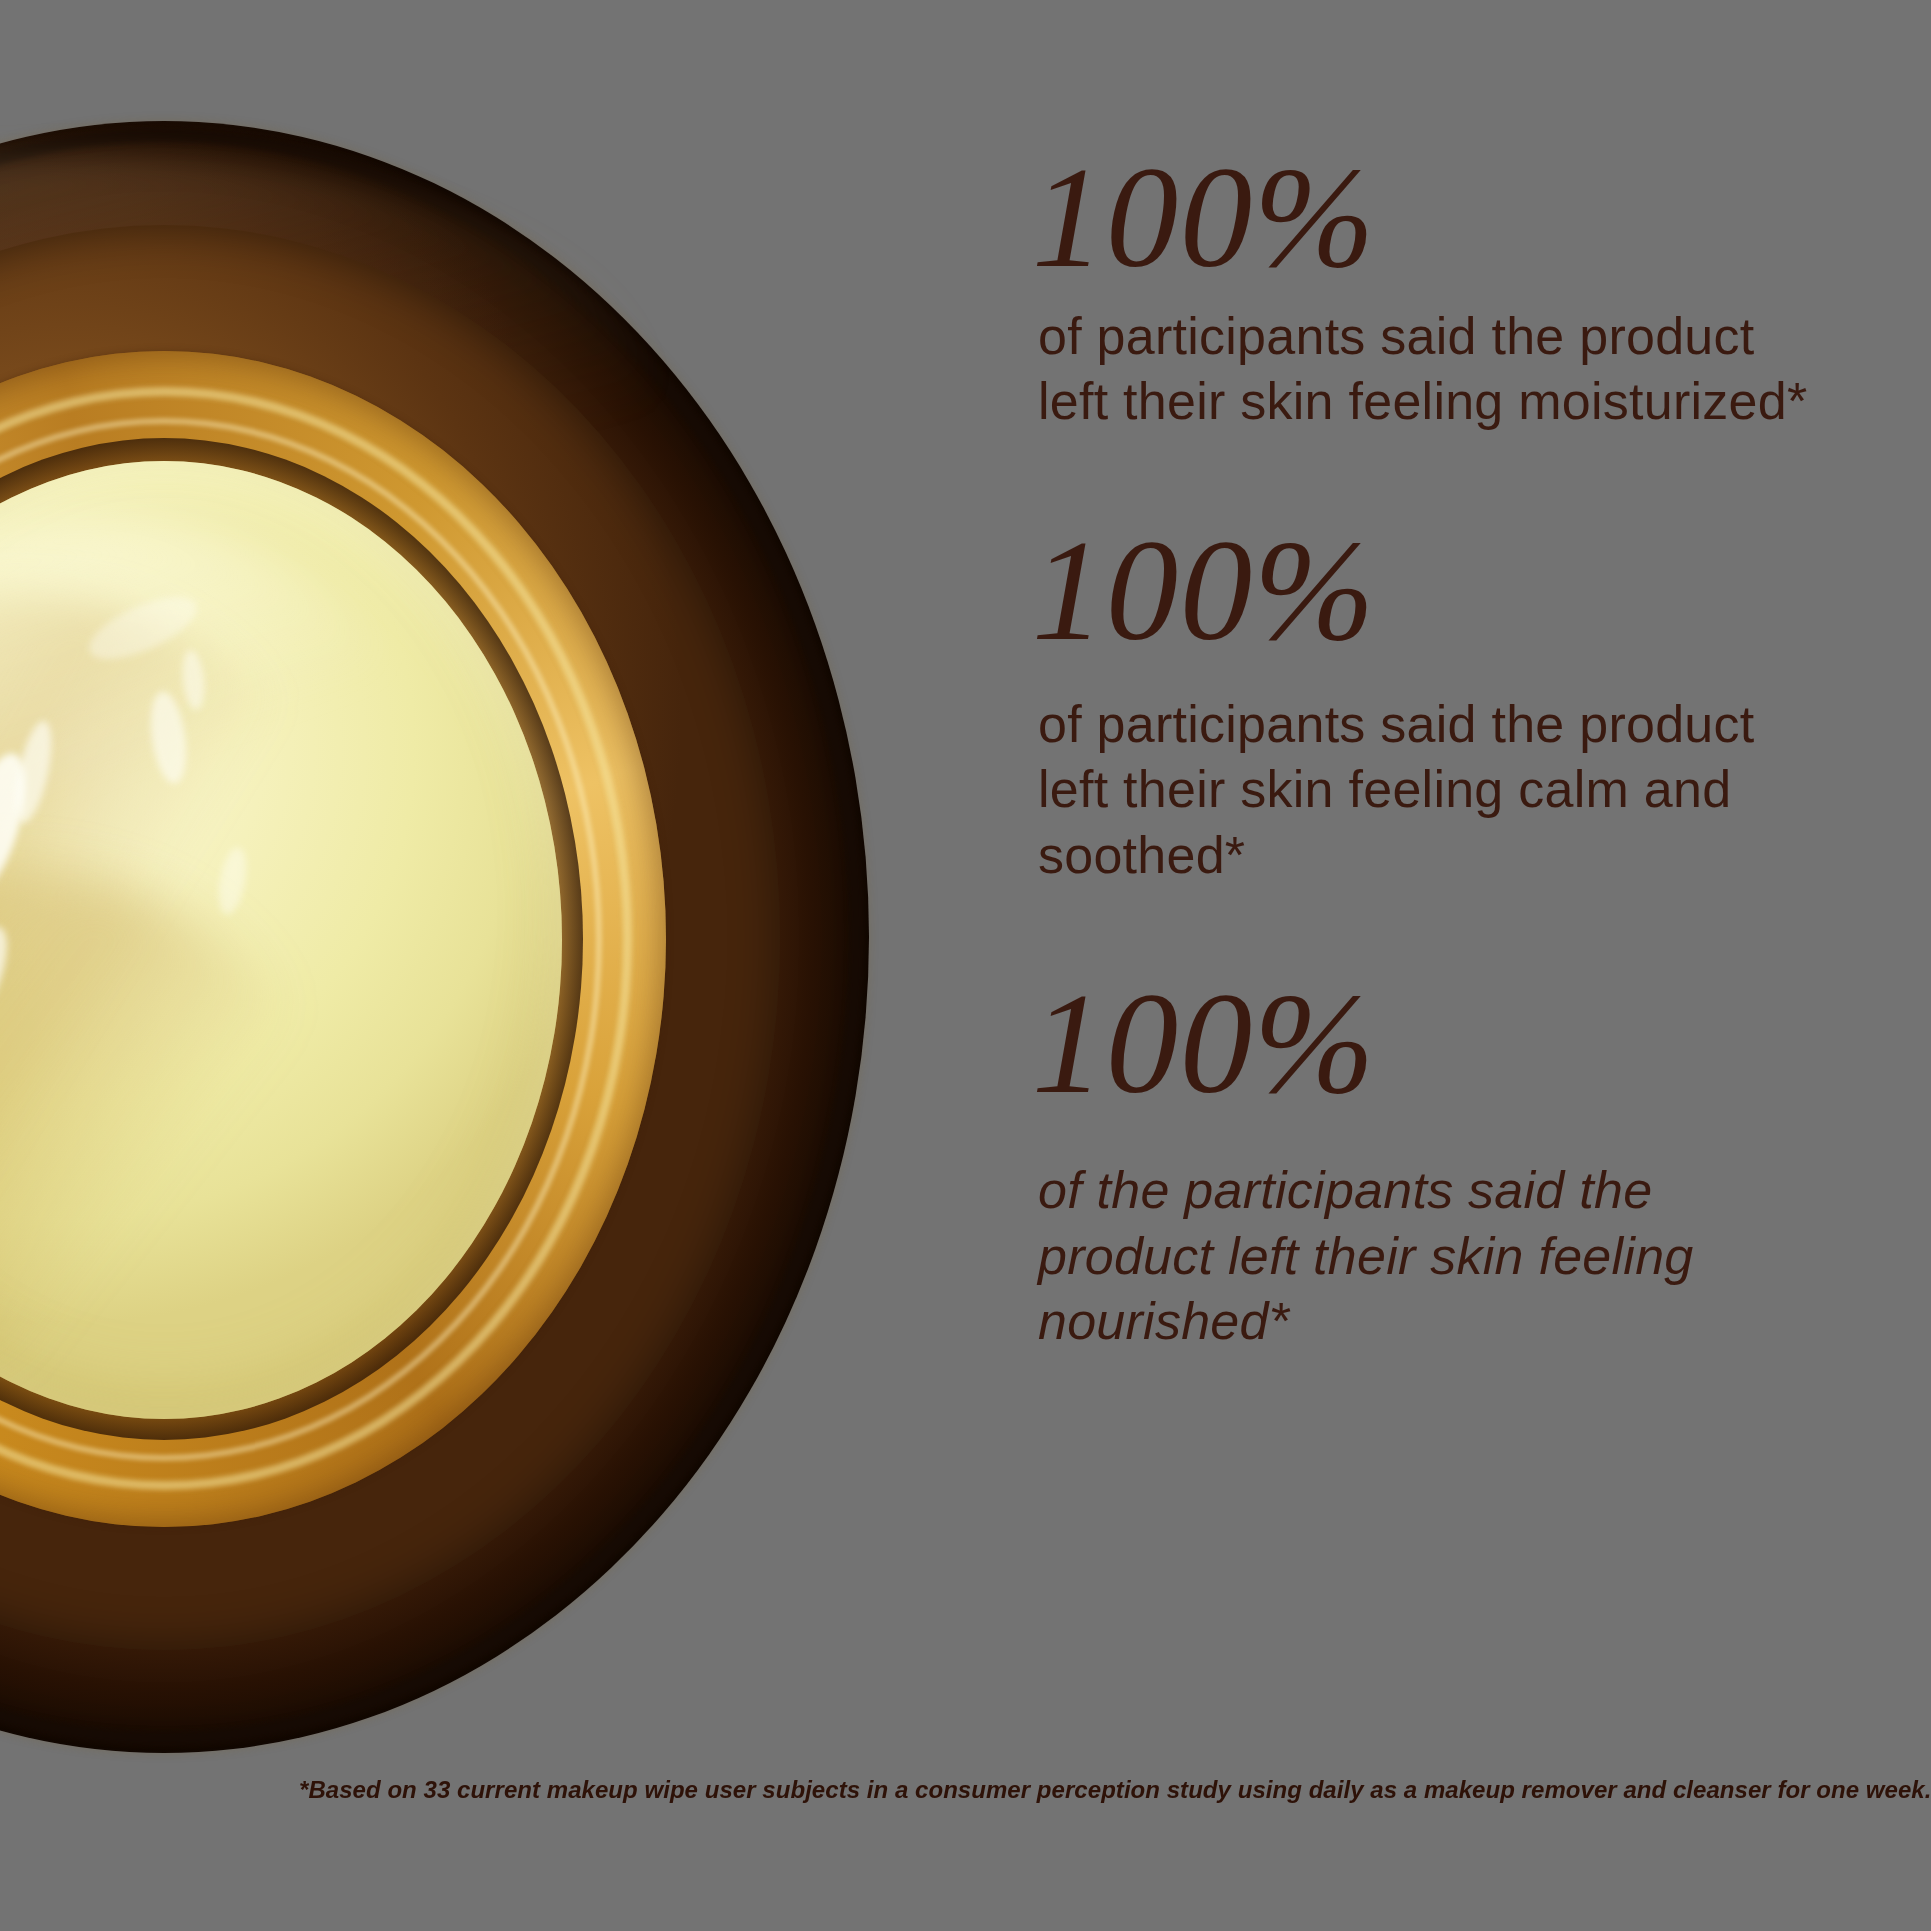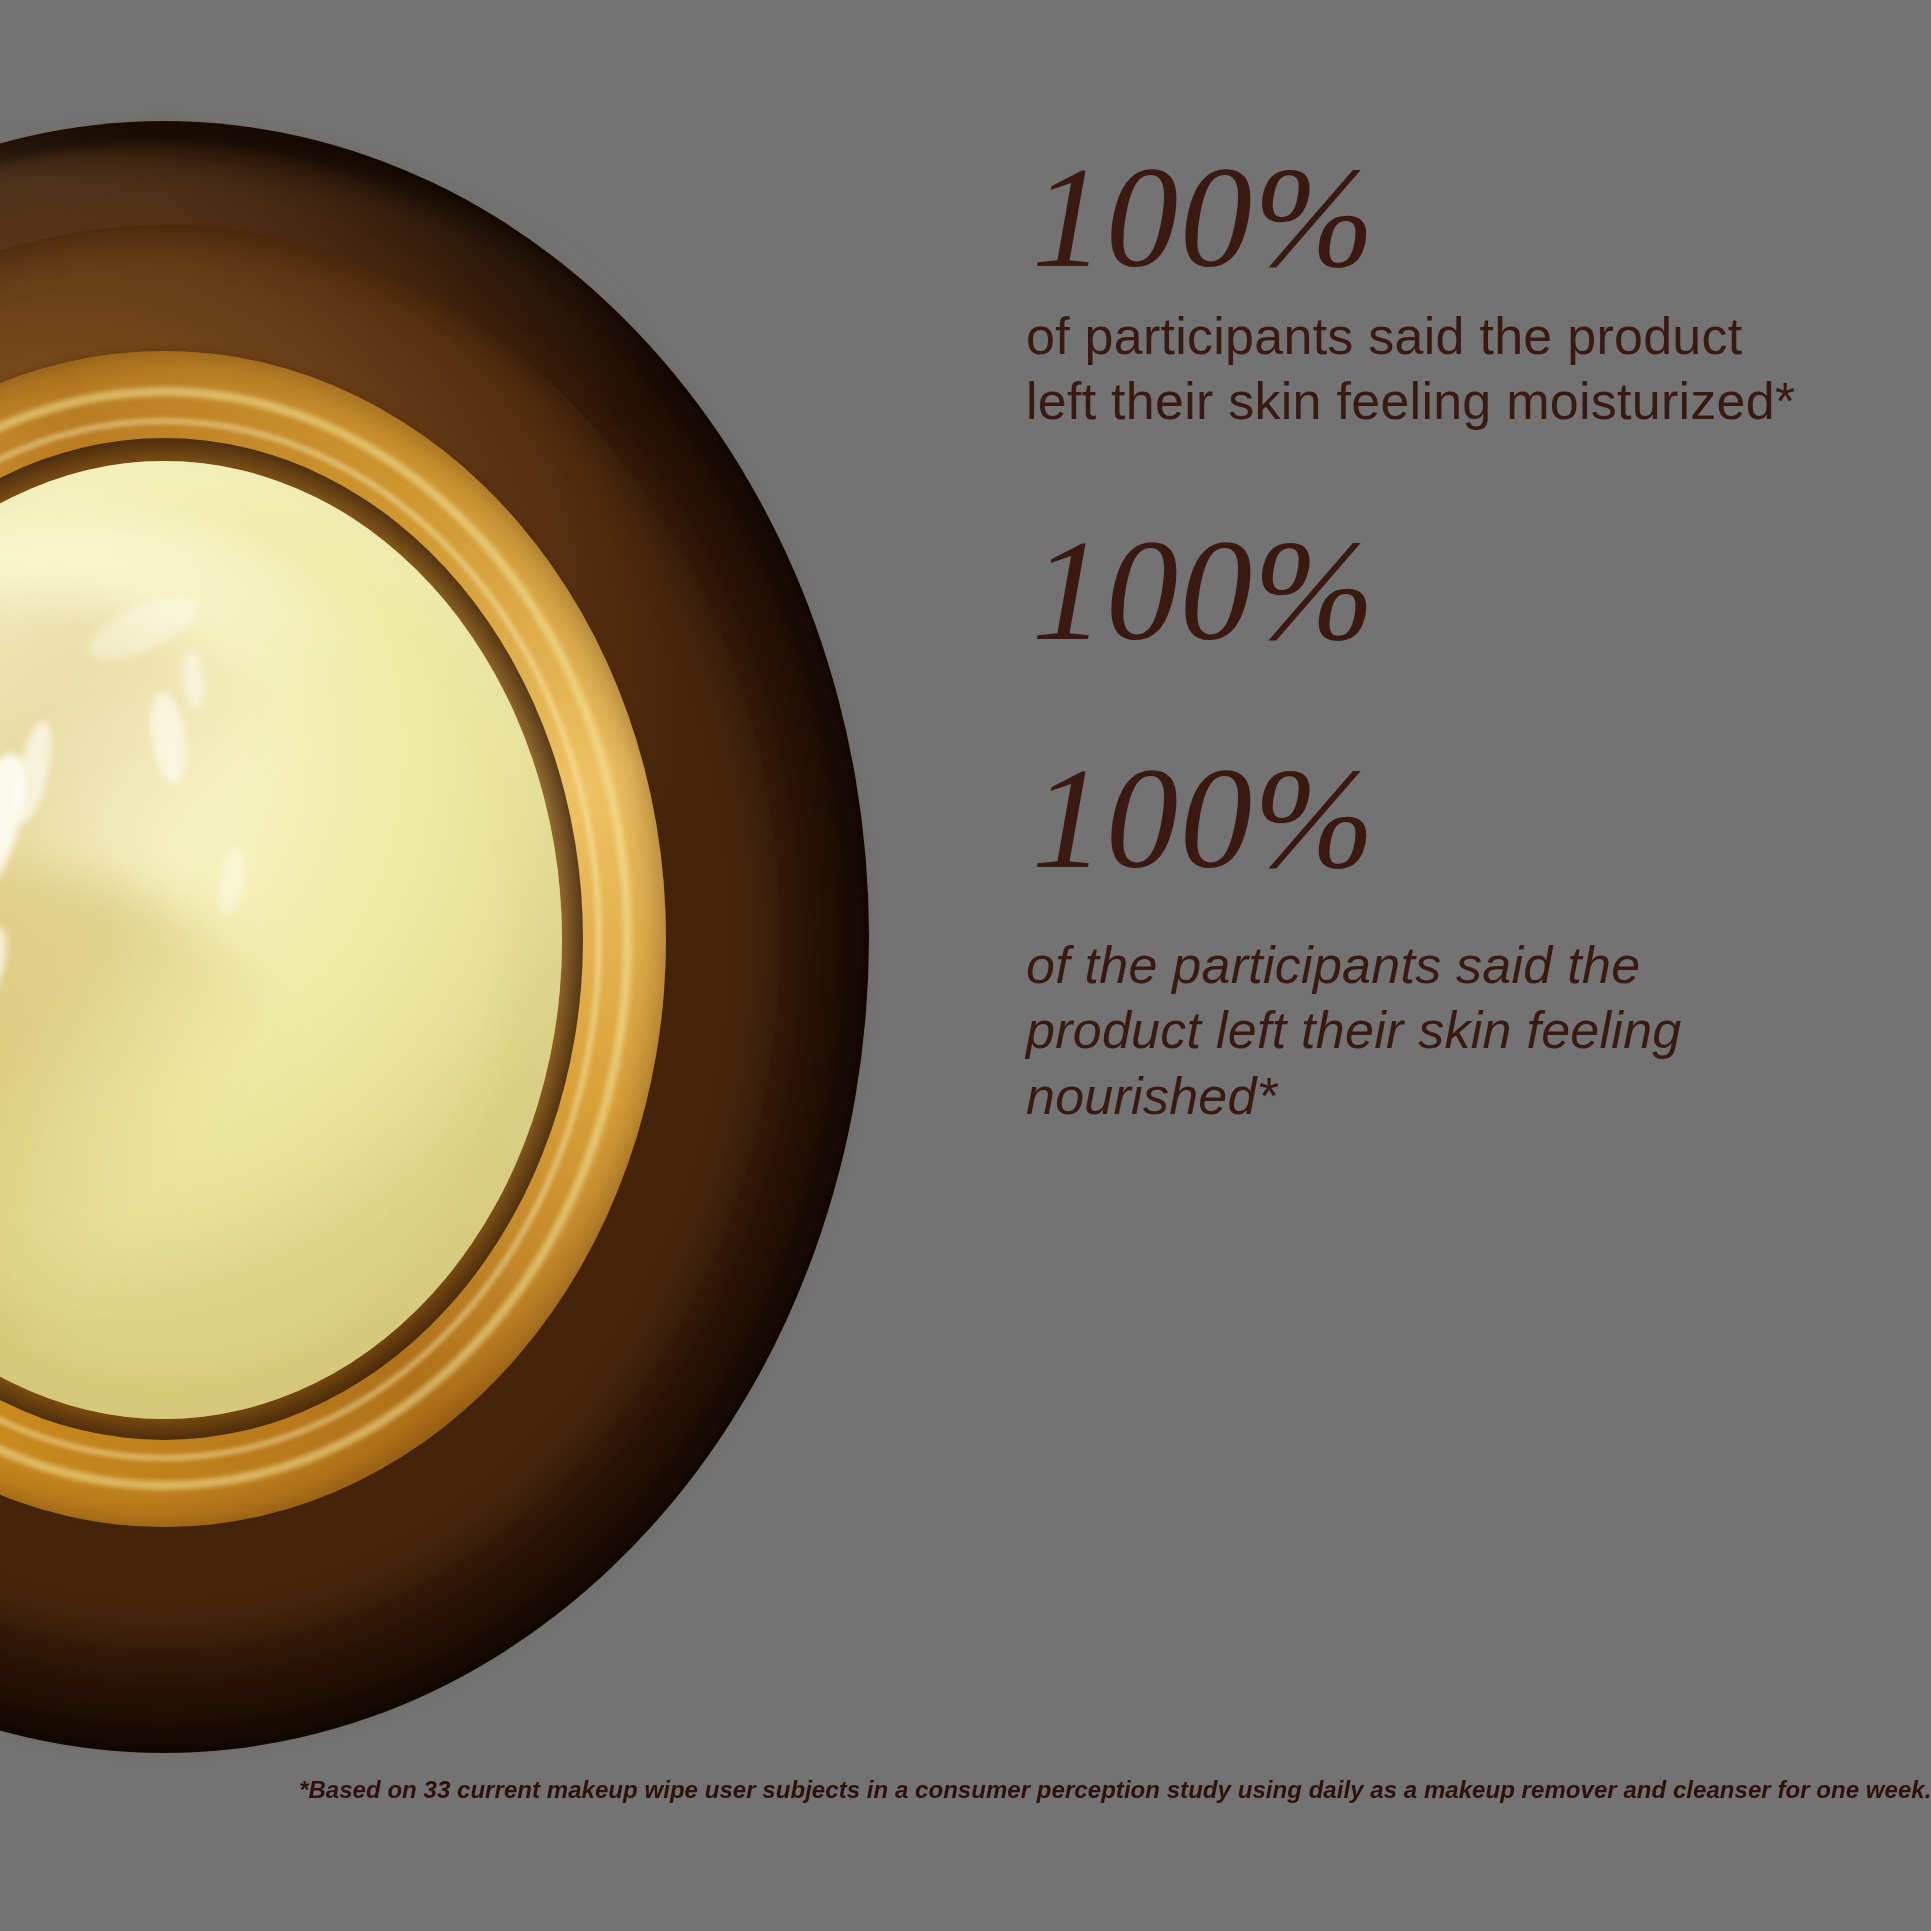--- a/index.html
+++ b/index.html
@@ -253,21 +253,21 @@
     white-space: nowrap;
   }
 
   .stat-copy {
     font-family: "Liberation Sans", "DejaVu Sans", sans-serif;
     font-weight: 300;
     font-size: 52px;
     line-height: 1.26;
     letter-spacing: 0.005em;
     color: #3A1A10;
-    margin: 0;
+    margin: 12px;
     max-width: 772px;
   }
 
   
   #block-1 .stat-copy { margin-top: 13.5px; }
   #block-2 .stat-pct  { margin-bottom: 17.4px; }
   #block-2 .stat-copy { margin-top: 29px; }
   #block-3 .stat-pct  { margin-bottom: 17.4px; }
   #block-3 .stat-copy { margin-top: 42px; font-style: italic; }
 
@@ -317,20 +317,21 @@
 
   <div class="text-col">
 
     <div class="stat-block" id="block-1">
       <div class="stat-pct">100%</div>
       <div class="stat-copy">of participants said the product left their skin feeling moisturized*</div>
     </div>
 
     <div class="stat-block" id="block-2">
       <div class="stat-pct">100%</div>
+      <div class="stat-copy">of participants said the product left their skin feeling calm and soothed*</div>
     </div>
 
     <div class="stat-block" id="block-3">
       <div class="stat-pct">100%</div>
       <div class="stat-copy">of the participants said the product left their skin feeling nourished*</div>
     </div>
 
   </div>
 
   <div class="footnote">*Based on 33 current makeup wipe user subjects in a consumer perception study using daily as a makeup remover and cleanser for one week.</div>

